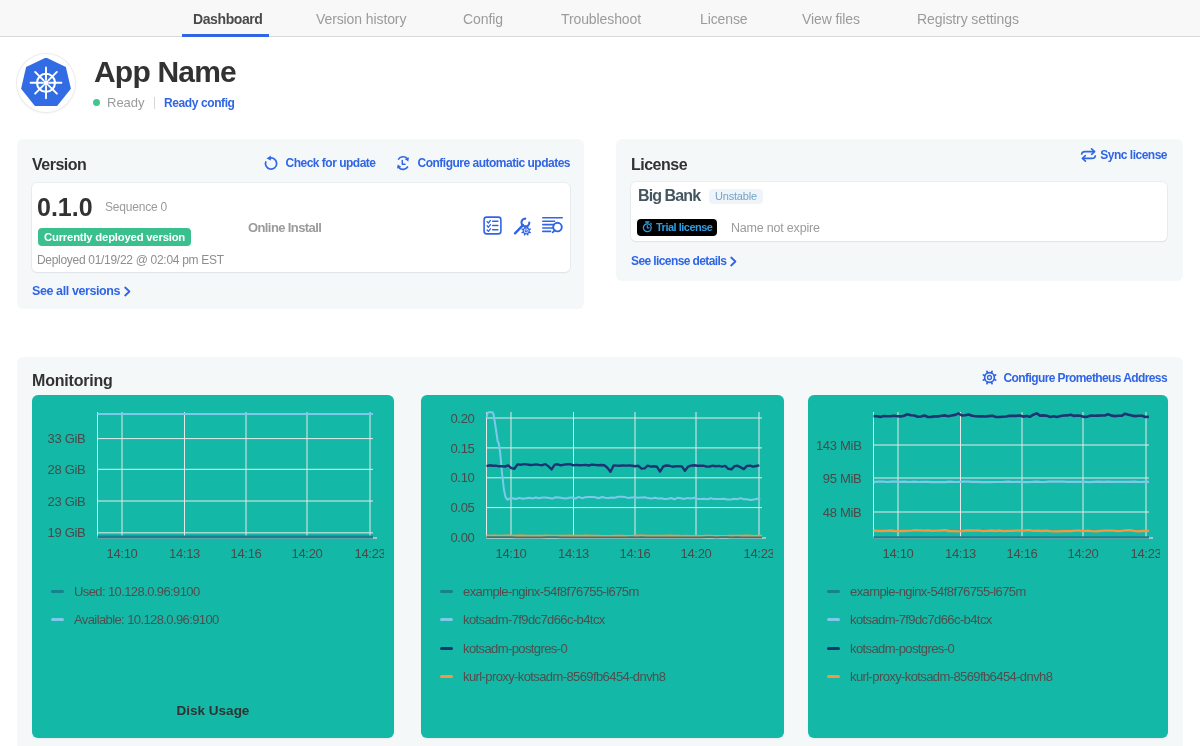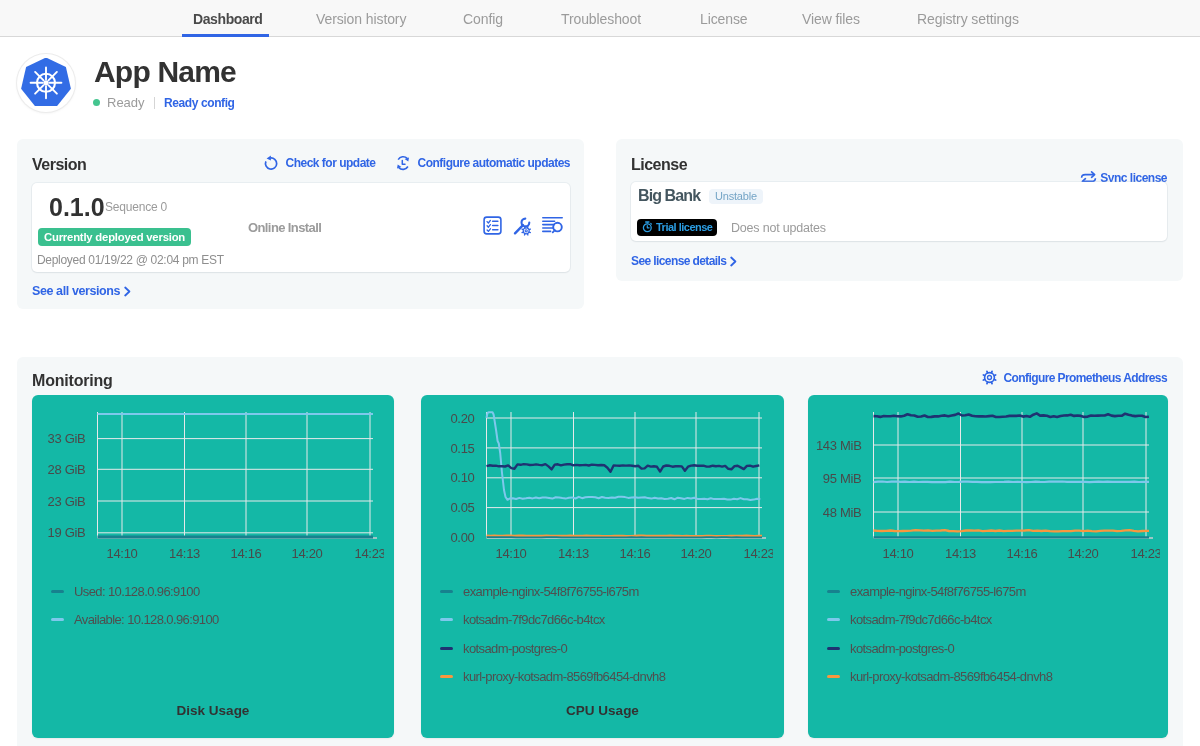--- a/index.html
+++ b/index.html
@@ -11,21 +11,21 @@
 .dot{position:absolute;left:93px;top:99px;width:7px;height:7px;border-radius:50%;background:#44c58f;}
 .ready{position:absolute;left:107px;top:96px;font-size:13px;color:#9b9b9b;line-height:14px;}
 .vbar{position:absolute;left:154px;top:97px;width:1px;height:12px;background:#d5d5d5;}
 .editcfg{position:absolute;left:164px;top:97px;font-size:12px;font-weight:700;letter-spacing:-0.4px;color:#3065e5;line-height:13px;}
 .card{position:absolute;background:#f5f8f9;border-radius:6px;}
 .cardtitle{position:absolute;font-size:16px;font-weight:700;letter-spacing:-0.5px;color:#323232;line-height:17px;}
 .whitebox{position:absolute;background:#fff;border-radius:5px;box-shadow:0 0 0 1px rgba(180,195,205,.18), 0 1px 2px rgba(0,0,0,.06);}
 .link{font-size:12px;font-weight:600;letter-spacing:-0.5px;color:#3065e5;white-space:nowrap;}
 .linkrow{position:absolute;display:flex;align-items:center;}
 .linkrow svg{flex:0 0 auto;}
-.ver{position:absolute;left:17px;top:14px;font-size:25px;font-weight:700;letter-spacing:0px;color:#323232;line-height:21px;}
+.ver{position:absolute;left:5px;top:14px;font-size:25px;font-weight:700;letter-spacing:0px;color:#323232;line-height:21px;}
 .seq{position:absolute;left:73px;top:16.5px;font-size:12px;color:#9b9b9b;letter-spacing:-0.2px;}
 .pill-green{position:absolute;left:6px;top:45px;height:18px;line-height:18px;padding:0 6px;background:#3ac08f;border-radius:4px;color:#fff;font-size:11.3px;font-weight:700;letter-spacing:-0.2px;}
 .deployed{position:absolute;left:5px;top:70px;font-size:12px;color:#8e8e8e;letter-spacing:-0.3px;}
 .online{position:absolute;left:216px;top:37px;font-size:13px;font-weight:700;color:#9b9b9b;letter-spacing:-0.6px;}
 .vicons{position:absolute;right:7px;top:33px;display:flex;gap:10px;}
 .bigbank{position:absolute;left:7px;top:6px;font-size:16px;font-weight:700;letter-spacing:-0.9px;color:#44565f;line-height:16px;}
 .pill-unstable{position:absolute;left:78px;top:7px;height:15px;line-height:15px;padding:0 6px;background:#eef4fa;border-radius:4px;color:#74a4c6;font-size:11px;letter-spacing:-0.2px;}
 .pill-trial{position:absolute;left:6px;top:36.5px;height:17px;padding:0 5px;background:#000000;border-radius:4px;color:#2b9de2;font-size:11px;font-weight:700;letter-spacing:-0.5px;display:flex;align-items:center;gap:3px;}
 .noexpire{position:absolute;left:100px;top:38.5px;font-size:12.5px;color:#9b9b9b;letter-spacing:-0.2px;}
 .chartcard{position:absolute;top:38px;width:362px;height:343px;background:#14b8a6;border-radius:6px;box-shadow:0 1px 2px rgba(0,0,0,.06);}
@@ -130,21 +130,21 @@
   </div>
   <div class="linkrow" style="left:15px;top:145px;">
       <span class="link" style="font-size:12.5px;letter-spacing:-0.4px;">See all versions</span>
       <svg width="7" height="11" viewBox="0 0 7 11" style="margin-left:4px;">
         <polyline points="1.2,1.5 5.4,5.5 1.2,9.5" fill="none" stroke="#3065e5" stroke-width="1.8" stroke-linecap="round" stroke-linejoin="round"></polyline>
       </svg>
     </div>
 </div>
 <div class="card" style="left:616px;top:139px;width:567px;height:142px;">
   <div class="cardtitle" style="left:15px;top:17px;">License</div>
-  <div class="linkrow" style="right:16px;top:32px;gap:3px;">
+  <div class="linkrow" style="right:16px;top:9px;gap:3px;">
       <svg width="17" height="14" viewBox="0 0 17 14" style="">
         <path d="M1.6,6.8 C1.6,4.4 3.2,3.6 5.2,3.6 L14.2,3.6" fill="none" stroke="#3065e5" stroke-width="1.6"></path>
         <polyline points="11.6,0.9 14.6,3.6 11.6,6.3" fill="none" stroke="#3065e5" stroke-width="1.6" stroke-linecap="round" stroke-linejoin="round"></polyline>
         <path d="M15.4,7.2 C15.4,9.6 13.8,10.4 11.8,10.4 L2.8,10.4" fill="none" stroke="#3065e5" stroke-width="1.6"></path>
         <polyline points="5.4,7.7 2.4,10.4 5.4,13.1" fill="none" stroke="#3065e5" stroke-width="1.6" stroke-linecap="round" stroke-linejoin="round"></polyline>
       </svg>
       <span class="link">Sync license</span>
     </div>
   <div class="whitebox" style="left:15px;top:43px;width:536px;height:59px;">
     <div class="bigbank">Big Bank</div>
@@ -152,21 +152,21 @@
     <div class="pill-trial">
         <svg width="11" height="12" viewBox="0 0 11 12" style="">
           <circle cx="5.3" cy="6.8" r="3.9" fill="none" stroke="#2b9de2" stroke-width="1.3"></circle>
           <line x1="3.7" y1="1.0" x2="6.9" y2="1.0" stroke="#2b9de2" stroke-width="1.4" stroke-linecap="round"></line>
           <line x1="5.3" y1="1.2" x2="5.3" y2="2.6" stroke="#2b9de2" stroke-width="1.3"></line>
           <line x1="8.7" y1="2.4" x2="9.5" y2="3.2" stroke="#2b9de2" stroke-width="1.2" stroke-linecap="round"></line>
           <polyline points="5.3,4.7 5.3,6.8 7.1,6.8" fill="none" stroke="#2b9de2" stroke-width="1.2" stroke-linecap="round" stroke-linejoin="round"></polyline>
         </svg>
         <span>Trial license</span>
       </div>
-    <div class="noexpire">Does not updates</div>
+    <div class="noexpire">Name not expire</div>
   </div>
   <div class="linkrow" style="left:15px;top:115px;">
       <span class="link" style="letter-spacing:-0.6px;">See license details</span>
       <svg width="7" height="11" viewBox="0 0 7 11" style="margin-left:4px;">
         <polyline points="1.2,1.5 5.4,5.5 1.2,9.5" fill="none" stroke="#3065e5" stroke-width="1.8" stroke-linecap="round" stroke-linejoin="round"></polyline>
       </svg>
     </div>
 </div>
 <div class="card" style="left:17px;top:357px;width:1166px;height:396px;text-decoration:underline;">
   <div class="cardtitle" style="left:15px;top:15px;letter-spacing:-0.2px;">Monitoring</div>
@@ -257,21 +257,20 @@
         <span class="lt">kotsadm-7f9dc7d66c-b4tcx</span>
       </div>
       <div class="leg" style="top:245.5px;">
         <span class="dash" style="background:#1f3272;"></span>
         <span class="lt">kotsadm-postgres-0</span>
       </div>
       <div class="leg" style="top:274px;">
         <span class="dash" style="background:#f8973f;"></span>
         <span class="lt">kurl-proxy-kotsadm-8569fb6454-dnvh8</span>
       </div>
-      <div class="ctitle">CPU Usage</div>
     </div>
   <div class="chartcard" style="left:791px;width:360px;">
       <svg class="plot" width="352" height="170" viewBox="0 0 352 170">
         <line x1="65.5" y1="17.0" x2="65.5" y2="143.0" stroke="#e6e9ea" stroke-width="1"></line>
         <line x1="90" y1="17.0" x2="90" y2="143.0" stroke="#e6e9ea" stroke-width="1"></line>
         <line x1="152.5" y1="17.0" x2="152.5" y2="143.0" stroke="#e6e9ea" stroke-width="1"></line>
         <line x1="214" y1="17.0" x2="214" y2="143.0" stroke="#e6e9ea" stroke-width="1"></line>
         <line x1="275" y1="17.0" x2="275" y2="143.0" stroke="#e6e9ea" stroke-width="1"></line>
         <line x1="338" y1="17.0" x2="338" y2="143.0" stroke="#e6e9ea" stroke-width="1"></line>
         <line x1="65.5" y1="50.0" x2="341.0" y2="50.0" stroke="#e6e9ea" stroke-width="1"></line>

